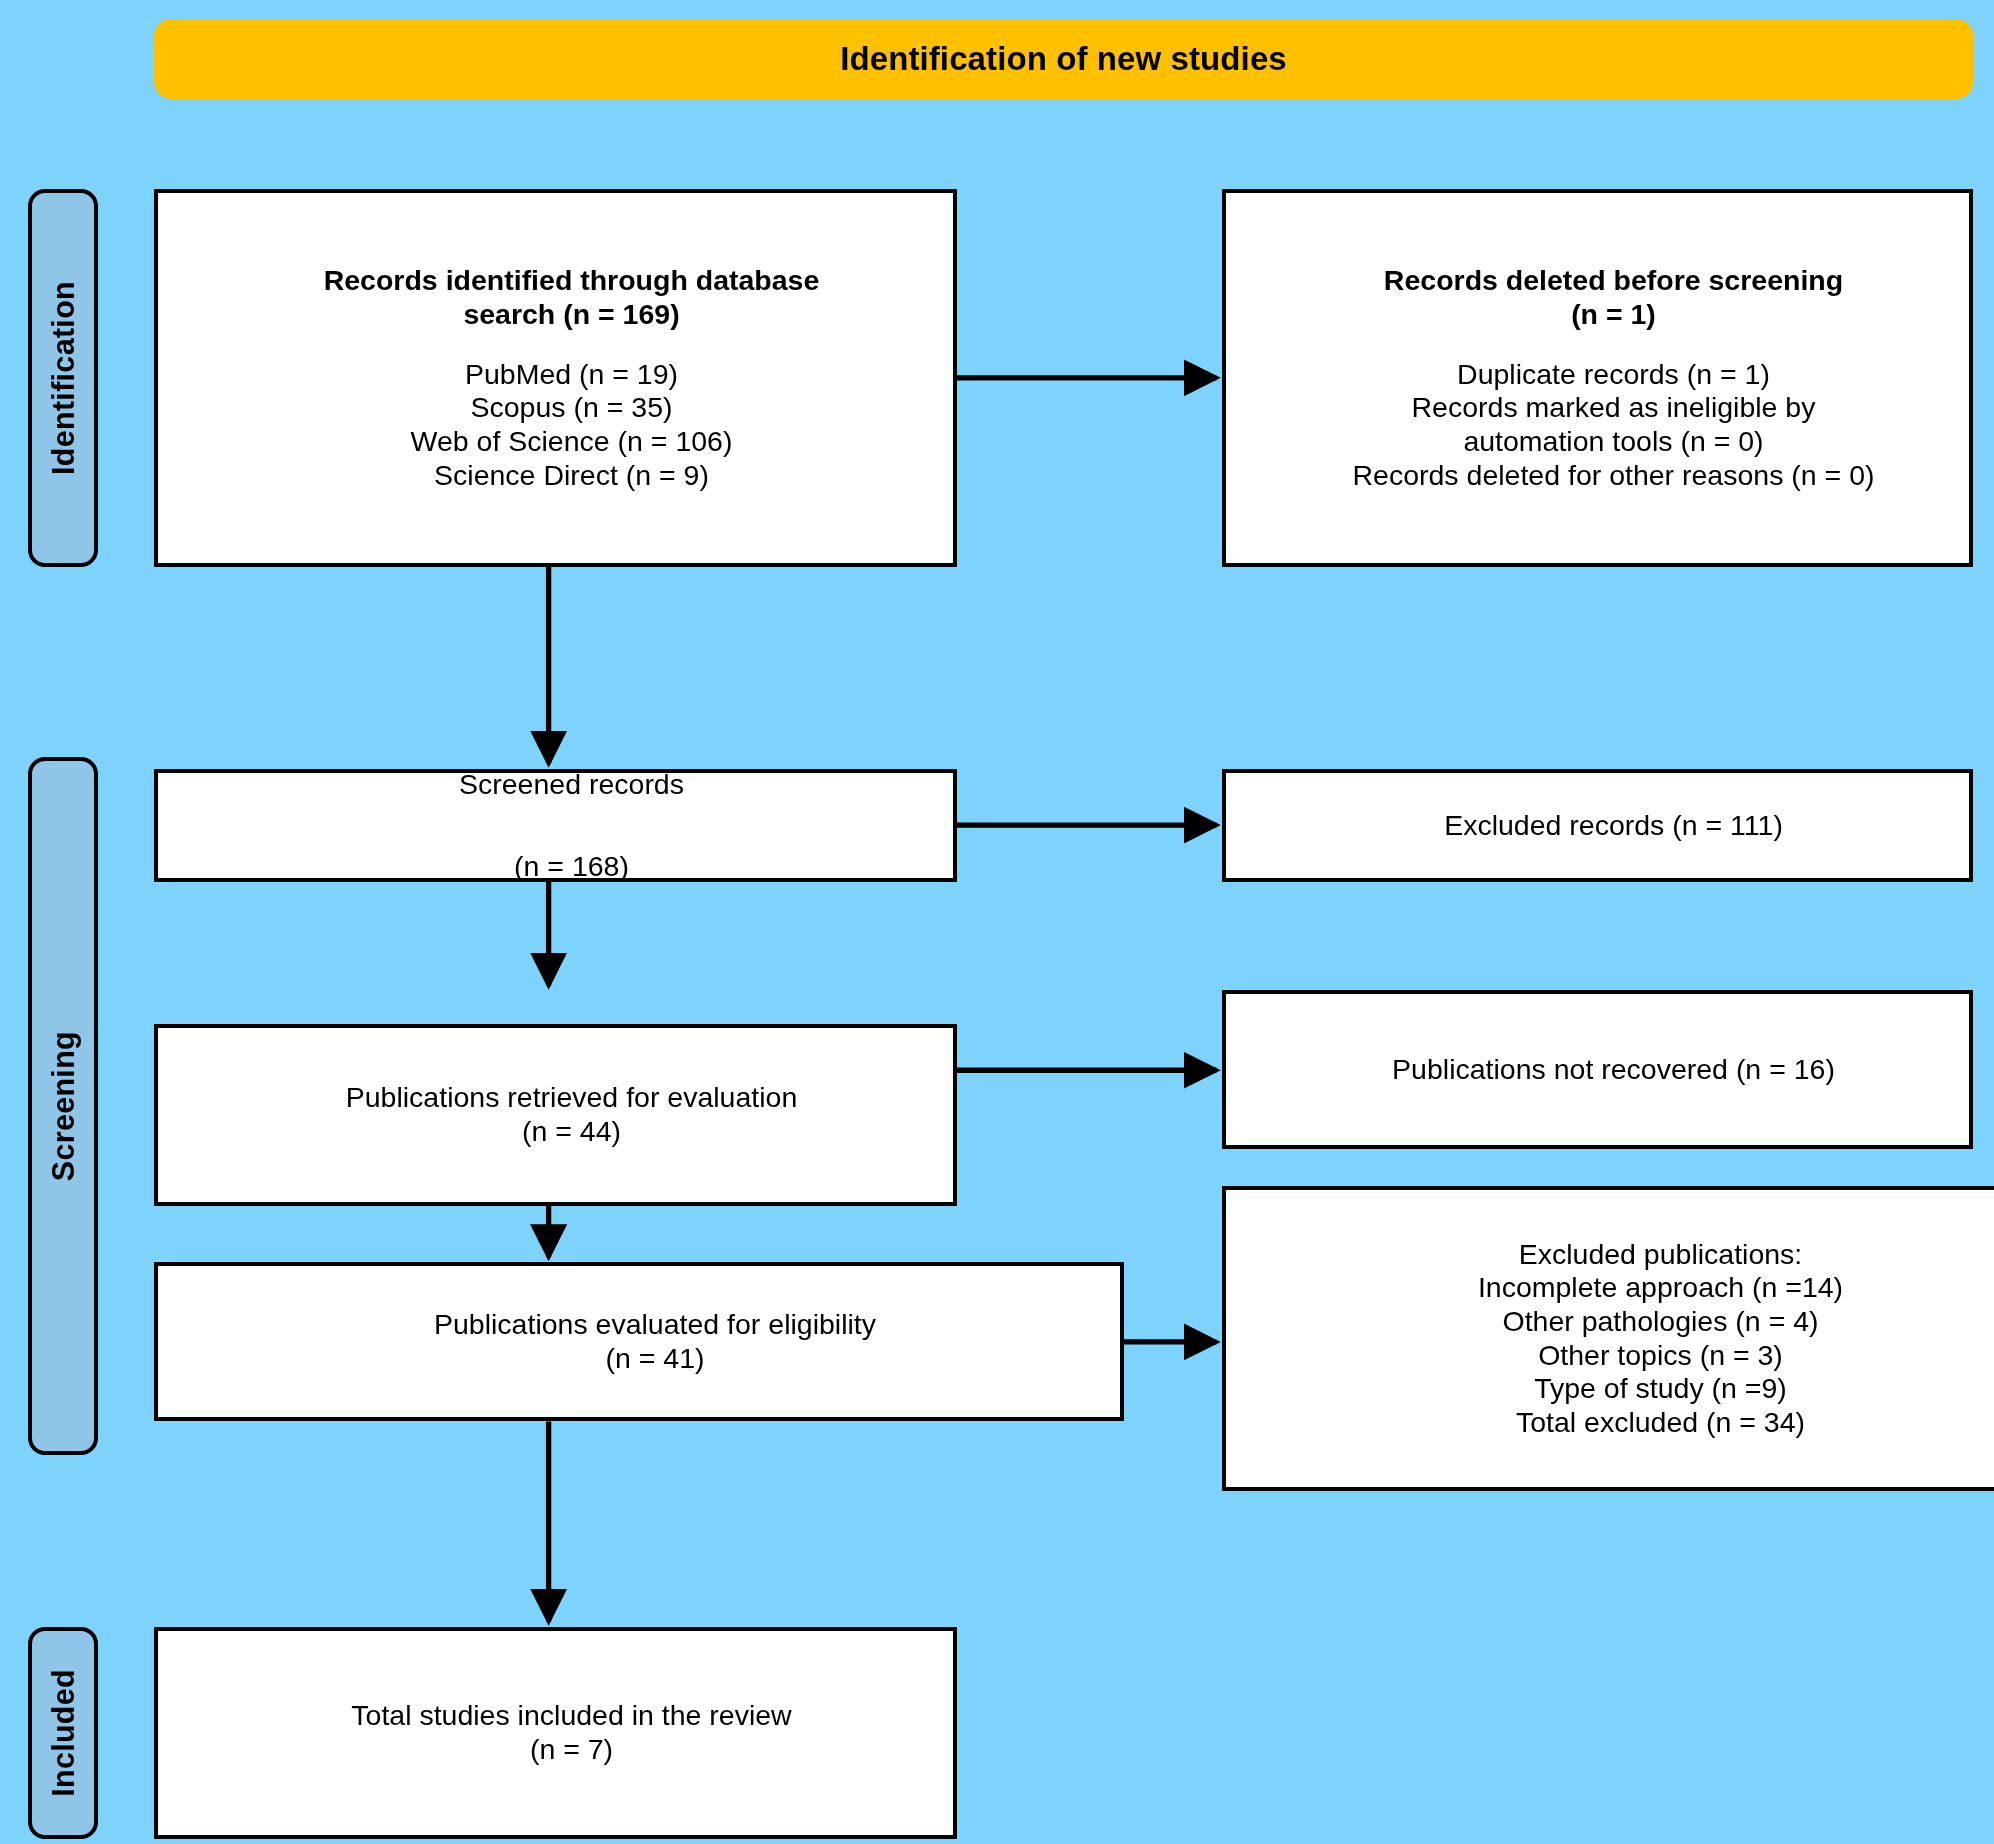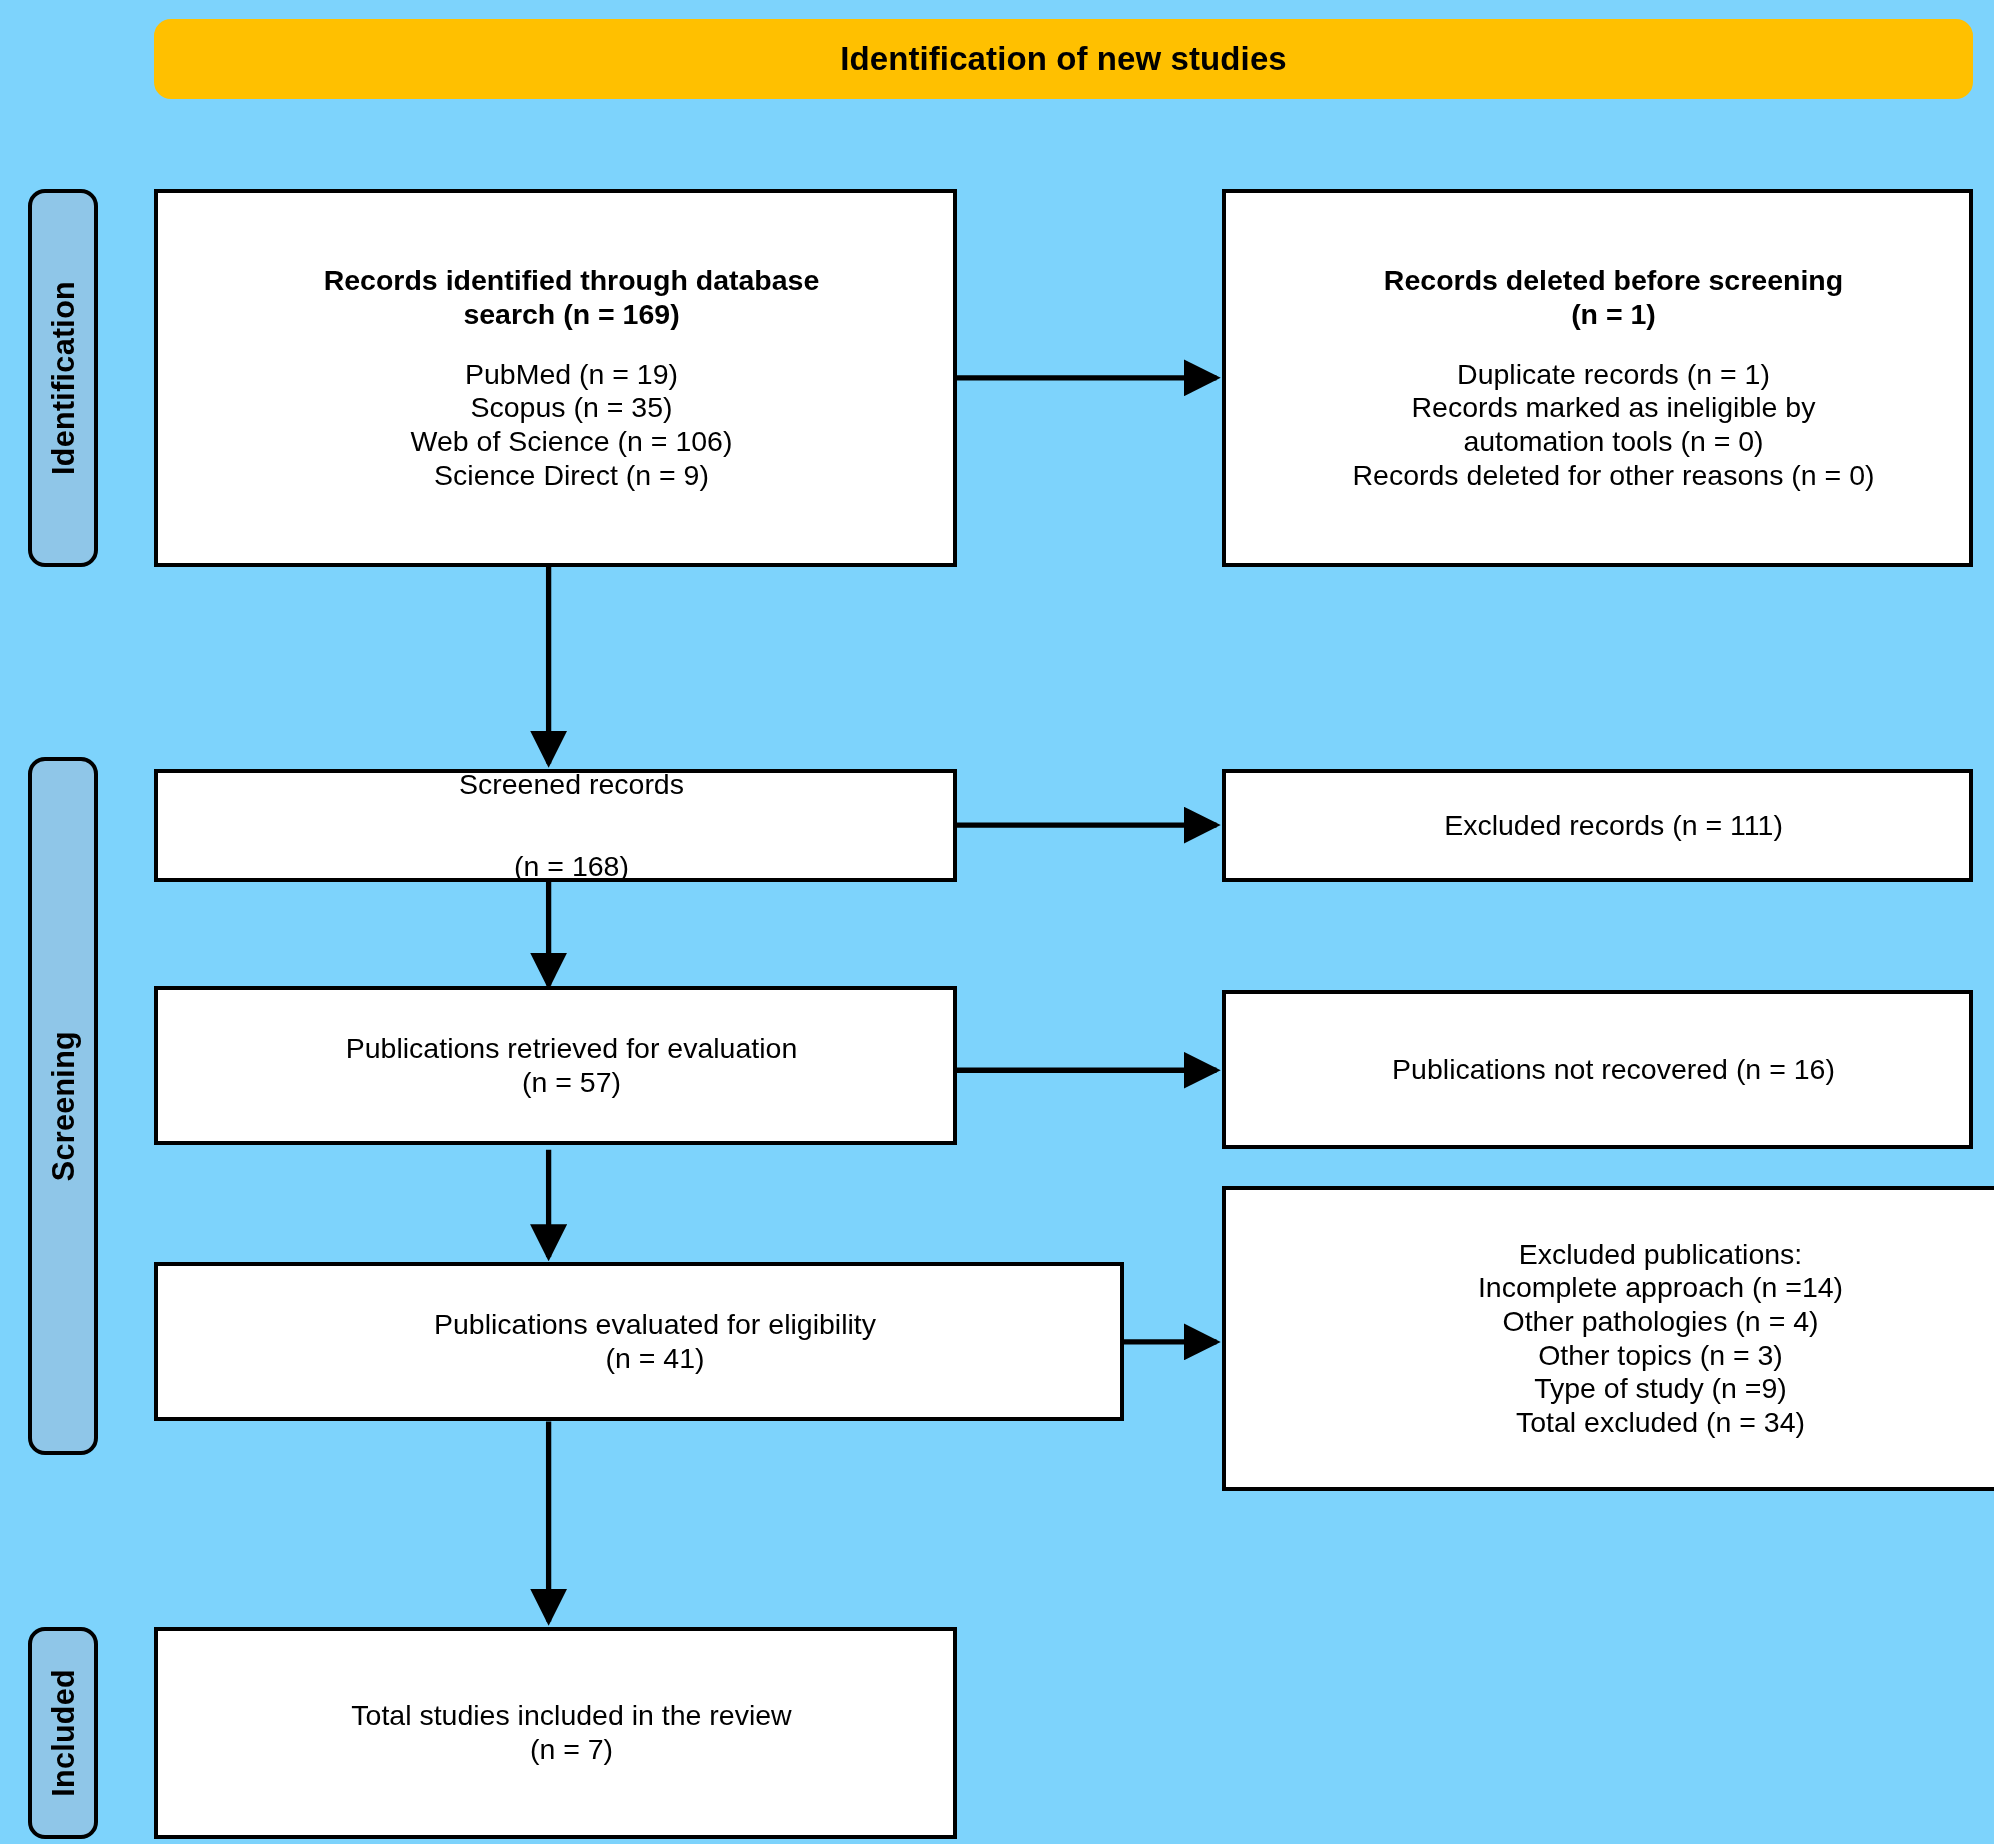--- a/index.html
+++ b/index.html
@@ -89,21 +89,21 @@
     white-space: nowrap;
     margin-left: 32px;
   }
   .line.bold { font-weight: bold; }
   .gap { height: 26.5px; }
 
   #box-records-identified { left: 154px;  top: 189px;  width: 803px; height: 378px; }
   #box-records-deleted    { left: 1222px; top: 189px;  width: 751px; height: 378px; }
   #box-screened           { left: 154px;  top: 769px; width: 803px; height: 113px; gap: 48px; }
   #box-excluded-records   { left: 1222px; top: 769px; width: 751px; height: 113px; }
-  #box-retrieved          { left: 154px;  top: 986px; width: 803px; height: 159px; }
+  #box-retrieved          { left: 154px;  top: 1024px; width: 803px; height: 182px; }
   #box-not-recovered      { left: 1222px; top: 990px; width: 751px; height: 159px; }
   #box-eligibility        { left: 154px;  top: 1262px; width: 970px; height: 159px; }
   #box-excluded-pubs      { left: 1222px; top: 1186px; width: 845px; height: 305px; }
   #box-included           { left: 154px;  top: 1627px; width: 803px; height: 212px; }
 </style>
 </head>
 <body>
 
 <div id="page">
 
@@ -169,21 +169,21 @@
     <div class="line">Screened records</div>
     <div class="line">(n = 168)</div>
   </div>
 
   <div class="box" id="box-excluded-records">
     <div class="line">Excluded records (n = 111)</div>
   </div>
 
   <div class="box" id="box-retrieved">
     <div class="line">Publications retrieved for evaluation</div>
-    <div class="line">(n = 57)</div>
+    <div class="line">(n = 44)</div>
   </div>
 
   <div class="box" id="box-not-recovered">
     <div class="line">Publications not recovered (n = 16)</div>
   </div>
 
   <div class="box" id="box-eligibility">
     <div class="line">Publications evaluated for eligibility</div>
     <div class="line">(n = 41)</div>
   </div>

